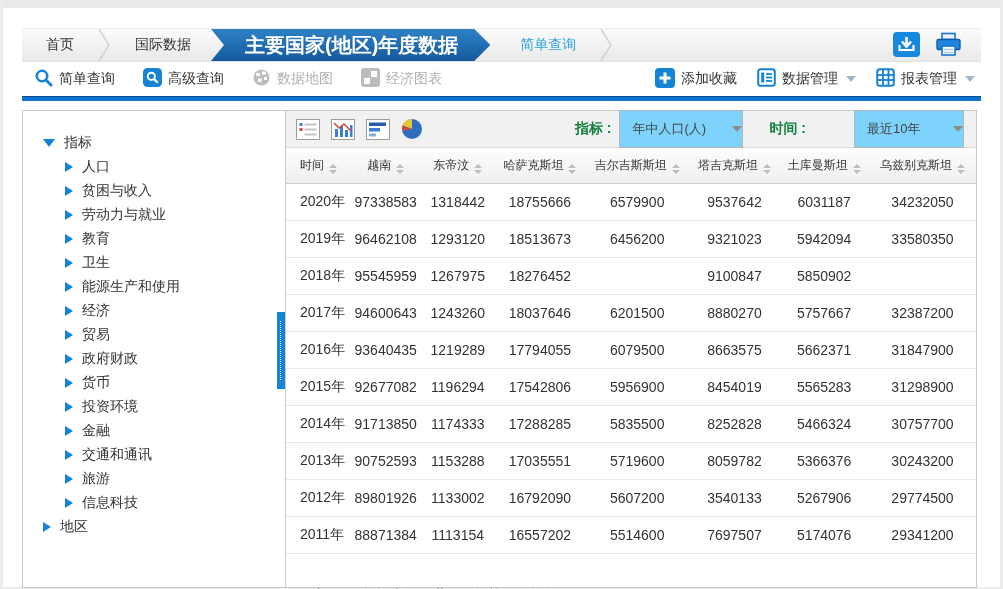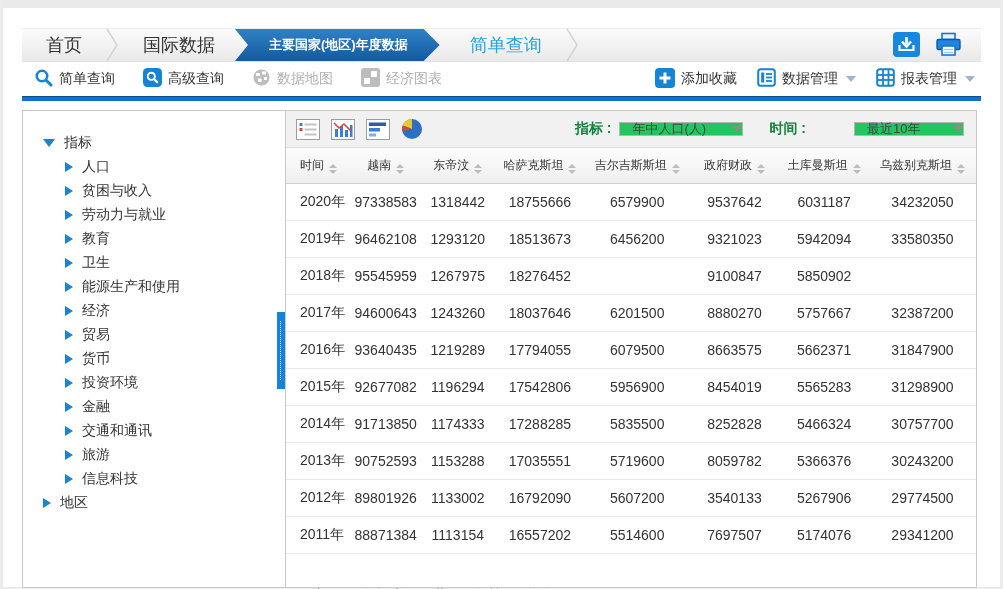--- a/index.html
+++ b/index.html
@@ -8,23 +8,23 @@
   .page { position:relative; width:1003px; height:589px; background:#fff; }
   .win-strip-top { position:absolute; left:0; top:0; width:100%; height:8px; background:#eaeaea; }
   .win-strip-left { position:absolute; left:0; top:0; width:3px; height:100%; background:#ececec; }
   .win-strip-right { position:absolute; right:0; top:0; width:3px; height:100%; background:#ececec; }
   .win-strip-bottom { position:absolute; left:0; bottom:0; width:100%; height:2px; background:#ececec; }
 
   
   .crumbs { position:absolute; left:22px; top:28px; width:959px; height:34px;
     background:linear-gradient(#fbfbfb,#e9e9e9); border-top:1px solid #eee; border-bottom:1px solid #e2e2e2;
     display:flex; align-items:stretch; }
-  .crumb { display:flex; align-items:center; padding:0 24px; font-size:18px; color:#333; cursor:pointer; white-space:nowrap; }
+  .crumb { display:flex; align-items:center; padding:0 24px; font-size:14px; color:#333; cursor:pointer; white-space:nowrap; }
   .crumb-sep { display:flex; align-items:center; }
-  .crumb.active { background:linear-gradient(#2f81c6,#145a9d); color:#fff; font-weight:bold; font-size:13px;
+  .crumb.active { background:linear-gradient(#2f81c6,#145a9d); color:#fff; font-weight:bold; font-size:20px;
     clip-path:polygon(0 0, calc(100% - 16px) 0, 100% 50%, calc(100% - 16px) 100%, 0 100%, 13px 50%);
     padding:0 32px 0 34px; margin-left:-4px; }
   .crumb.link { color:#29a3dc; padding-left:30px; }
   .crumb-actions { position:absolute; right:18px; top:3px; display:flex; gap:14px; align-items:center; }
   .icon-btn { cursor:pointer; display:flex; align-items:center; }
 
   
   .toolbar { position:absolute; left:22px; top:62px; width:959px; height:34px; background:#fff;
     display:flex; align-items:center; font-size:14px; }
   .tb-left { display:flex; align-items:center; gap:28px; padding-left:12px; }
@@ -50,21 +50,21 @@
 
   
   .main-panel { position:absolute; left:285px; top:110px; width:692px; height:478px;
     border:1px solid #c9c9c9; background:#fff; }
   .controls { height:37px; background:#f1f1f1; border-bottom:1px solid #dcdcdc;
     display:flex; align-items:center; padding:0 12px 0 10px; }
   .view-icons { display:flex; align-items:center; gap:11px; }
   .view-icon { cursor:pointer; display:flex; }
   .ctrl-right { margin-left:auto; display:flex; align-items:center; }
   .ctrl-label { font-weight:bold; font-size:14px; color:#15803d; margin-right:8px; }
-  .select { height:14px; background:#22c55e; border:1px solid #b5b5b5; display:flex; align-items:center;
+  .select { height:38px; background:#7dd3fc; border:1px solid #b5b5b5; display:flex; align-items:center;
     padding:0 0 0 12px; font-size:13px; color:#444; cursor:pointer; }
   .select .val { flex:1; white-space:nowrap; }
   .sel-caret { width:0; height:0; border-left:5px solid transparent; border-right:5px solid transparent;
     border-top:6px solid #8c8c8c; margin-left:10px; }
   .sel-indicator { width:124px; margin-right:26px; }
   .sel-time { width:110px;margin-left:40px; }
 
   
   table { width:100%; border-collapse:collapse; table-layout:fixed; }
   thead th { height:35px; background:linear-gradient(#fdfdfd,#efefef); border-bottom:1px solid #cfcfcf;
@@ -244,20 +244,24 @@
         <div class="tree-row">
         <span class="tri-right"></span>
         <span>经济</span>
       </div>
         <div class="tree-row">
         <span class="tri-right"></span>
         <span>贸易</span>
       </div>
         <div class="tree-row">
         <span class="tri-right"></span>
+        <span>政府财政</span>
+      </div>
+        <div class="tree-row">
+        <span class="tri-right"></span>
         <span>货币</span>
       </div>
         <div class="tree-row">
         <span class="tri-right"></span>
         <span>投资环境</span>
       </div>
         <div class="tree-row">
         <span class="tri-right"></span>
         <span>金融</span>
       </div>
@@ -362,21 +366,21 @@
                 <i class="down"></i>
               </span></th>
           <th><span>哈萨克斯坦</span><span class="sort">
                 <i class="up"></i>
                 <i class="down"></i>
               </span></th>
           <th><span>吉尔吉斯斯坦</span><span class="sort">
                 <i class="up"></i>
                 <i class="down"></i>
               </span></th>
-          <th><span>政府财政</span><span class="sort">
+          <th><span>塔吉克斯坦</span><span class="sort">
                 <i class="up"></i>
                 <i class="down"></i>
               </span></th>
           <th><span>土库曼斯坦</span><span class="sort">
                 <i class="up"></i>
                 <i class="down"></i>
               </span></th>
           <th><span>乌兹别克斯坦</span><span class="sort">
                 <i class="up"></i>
                 <i class="down"></i>

